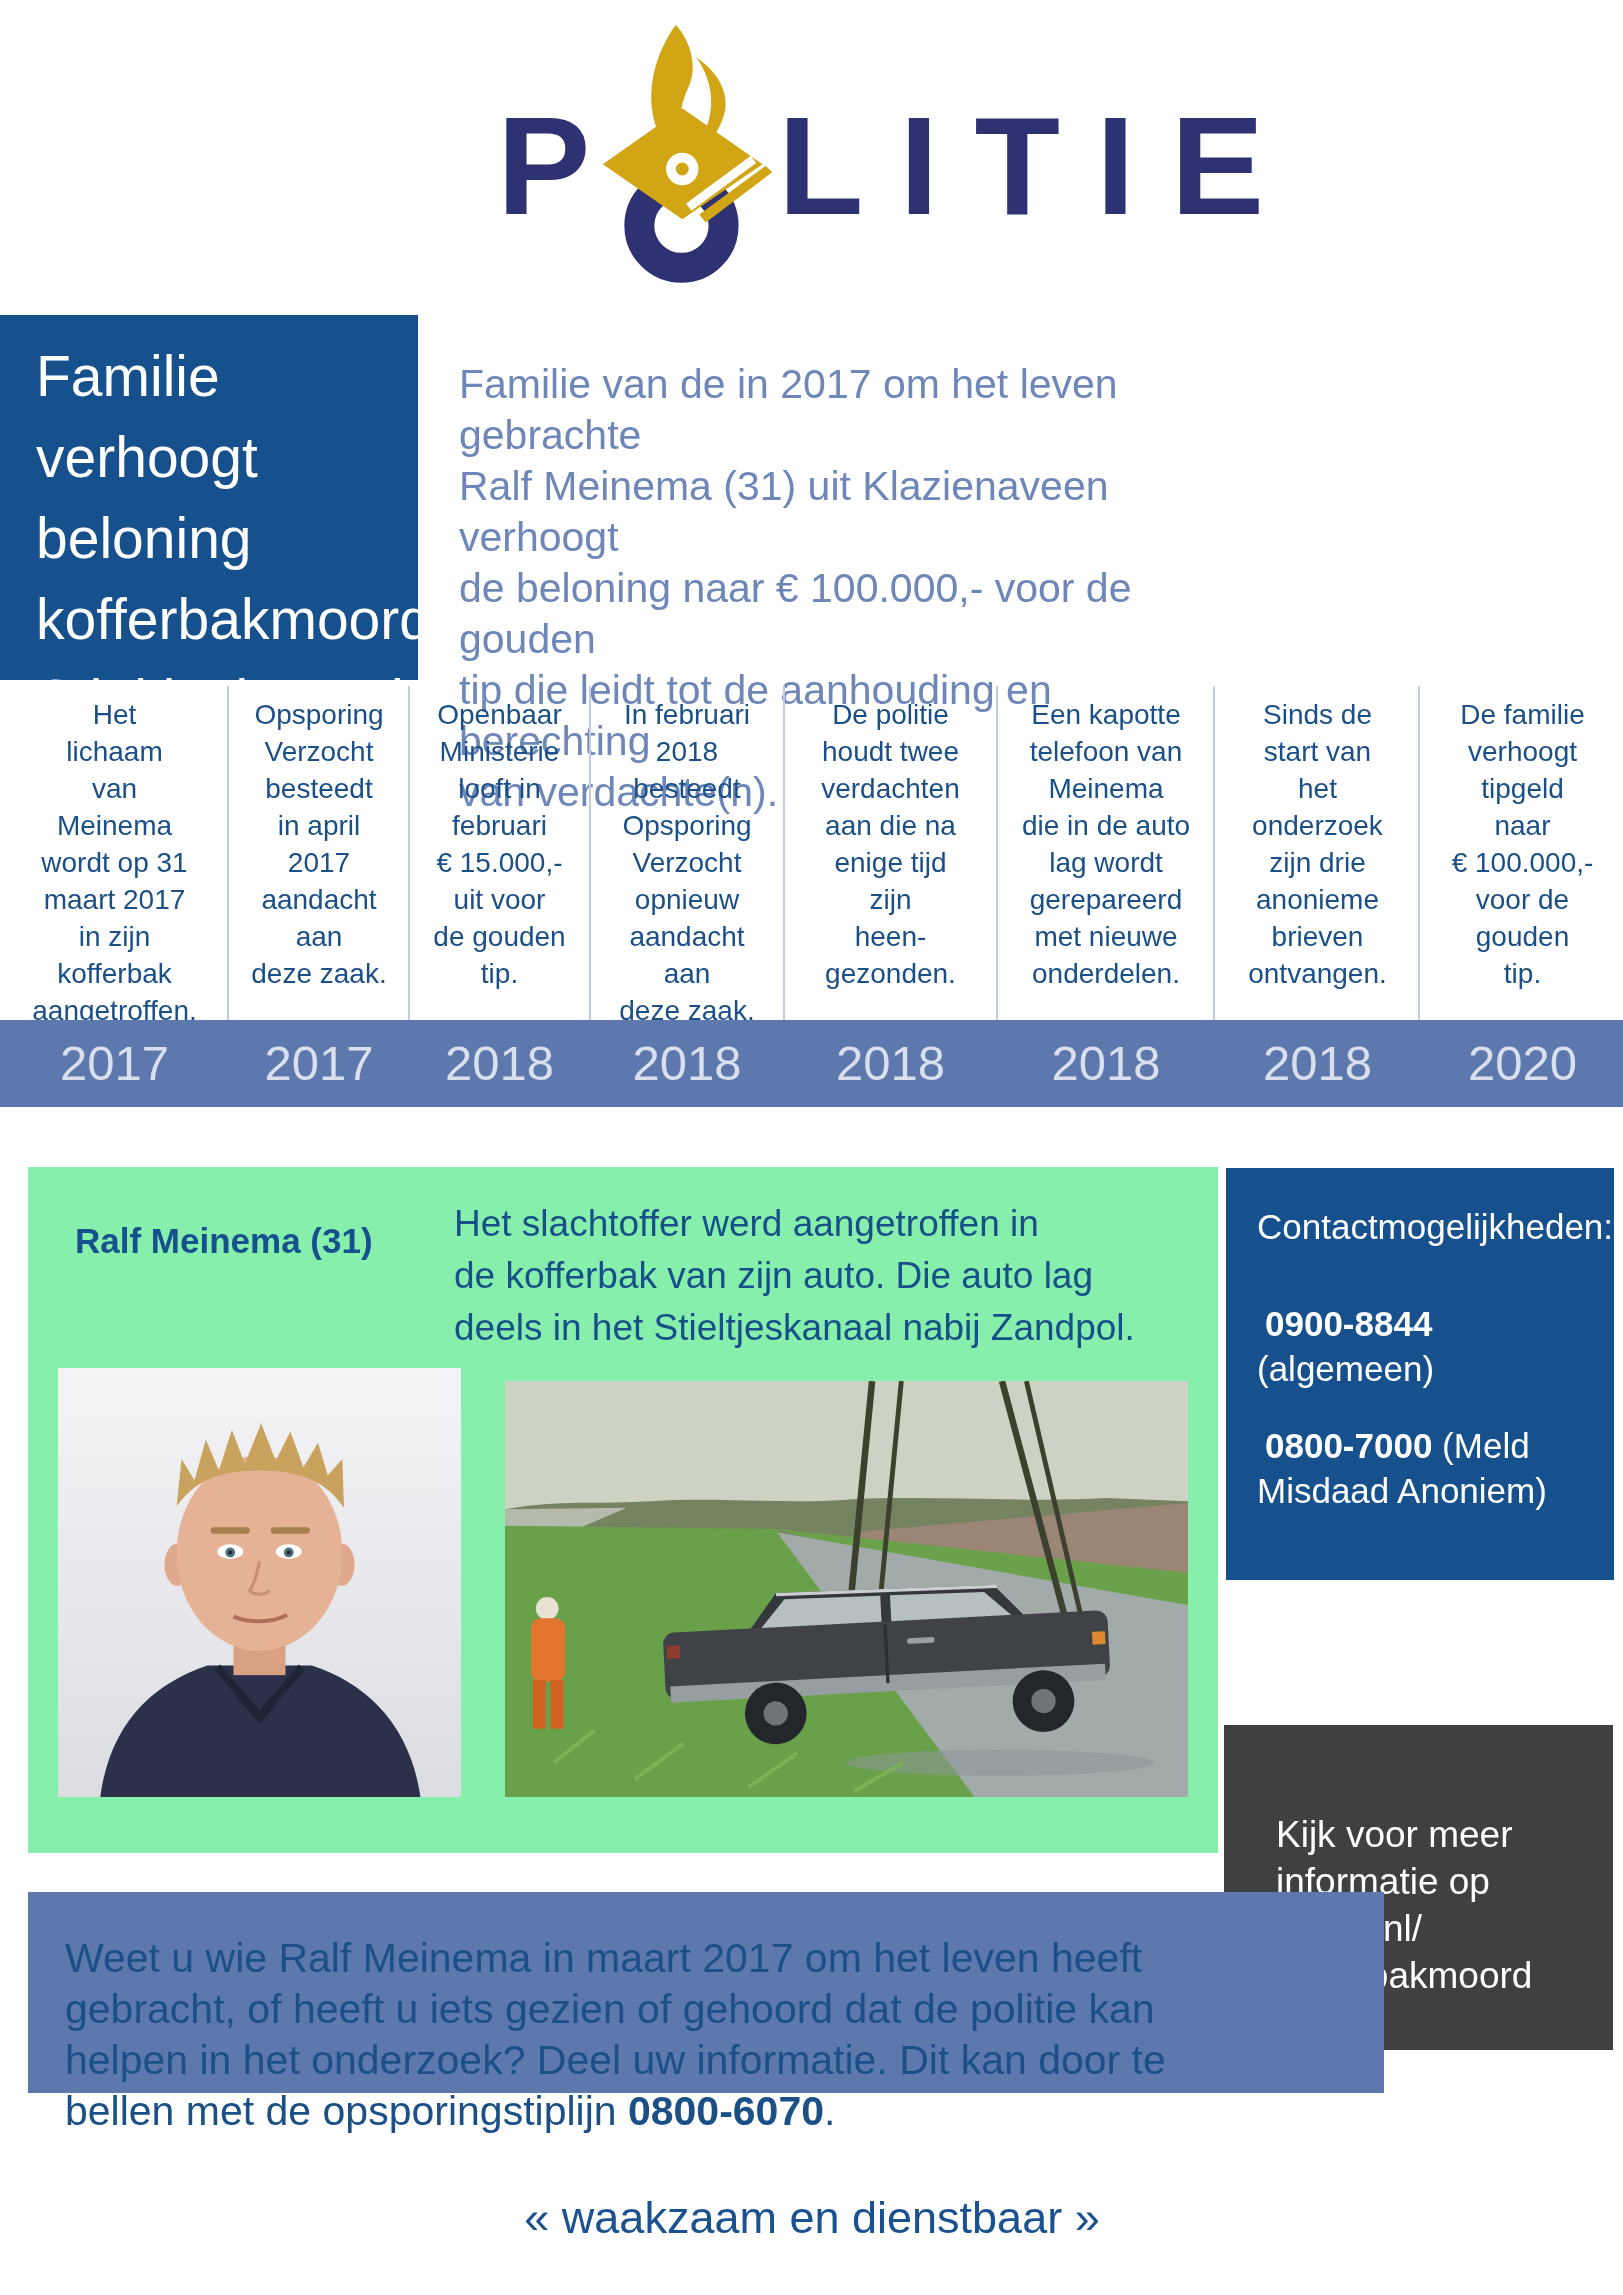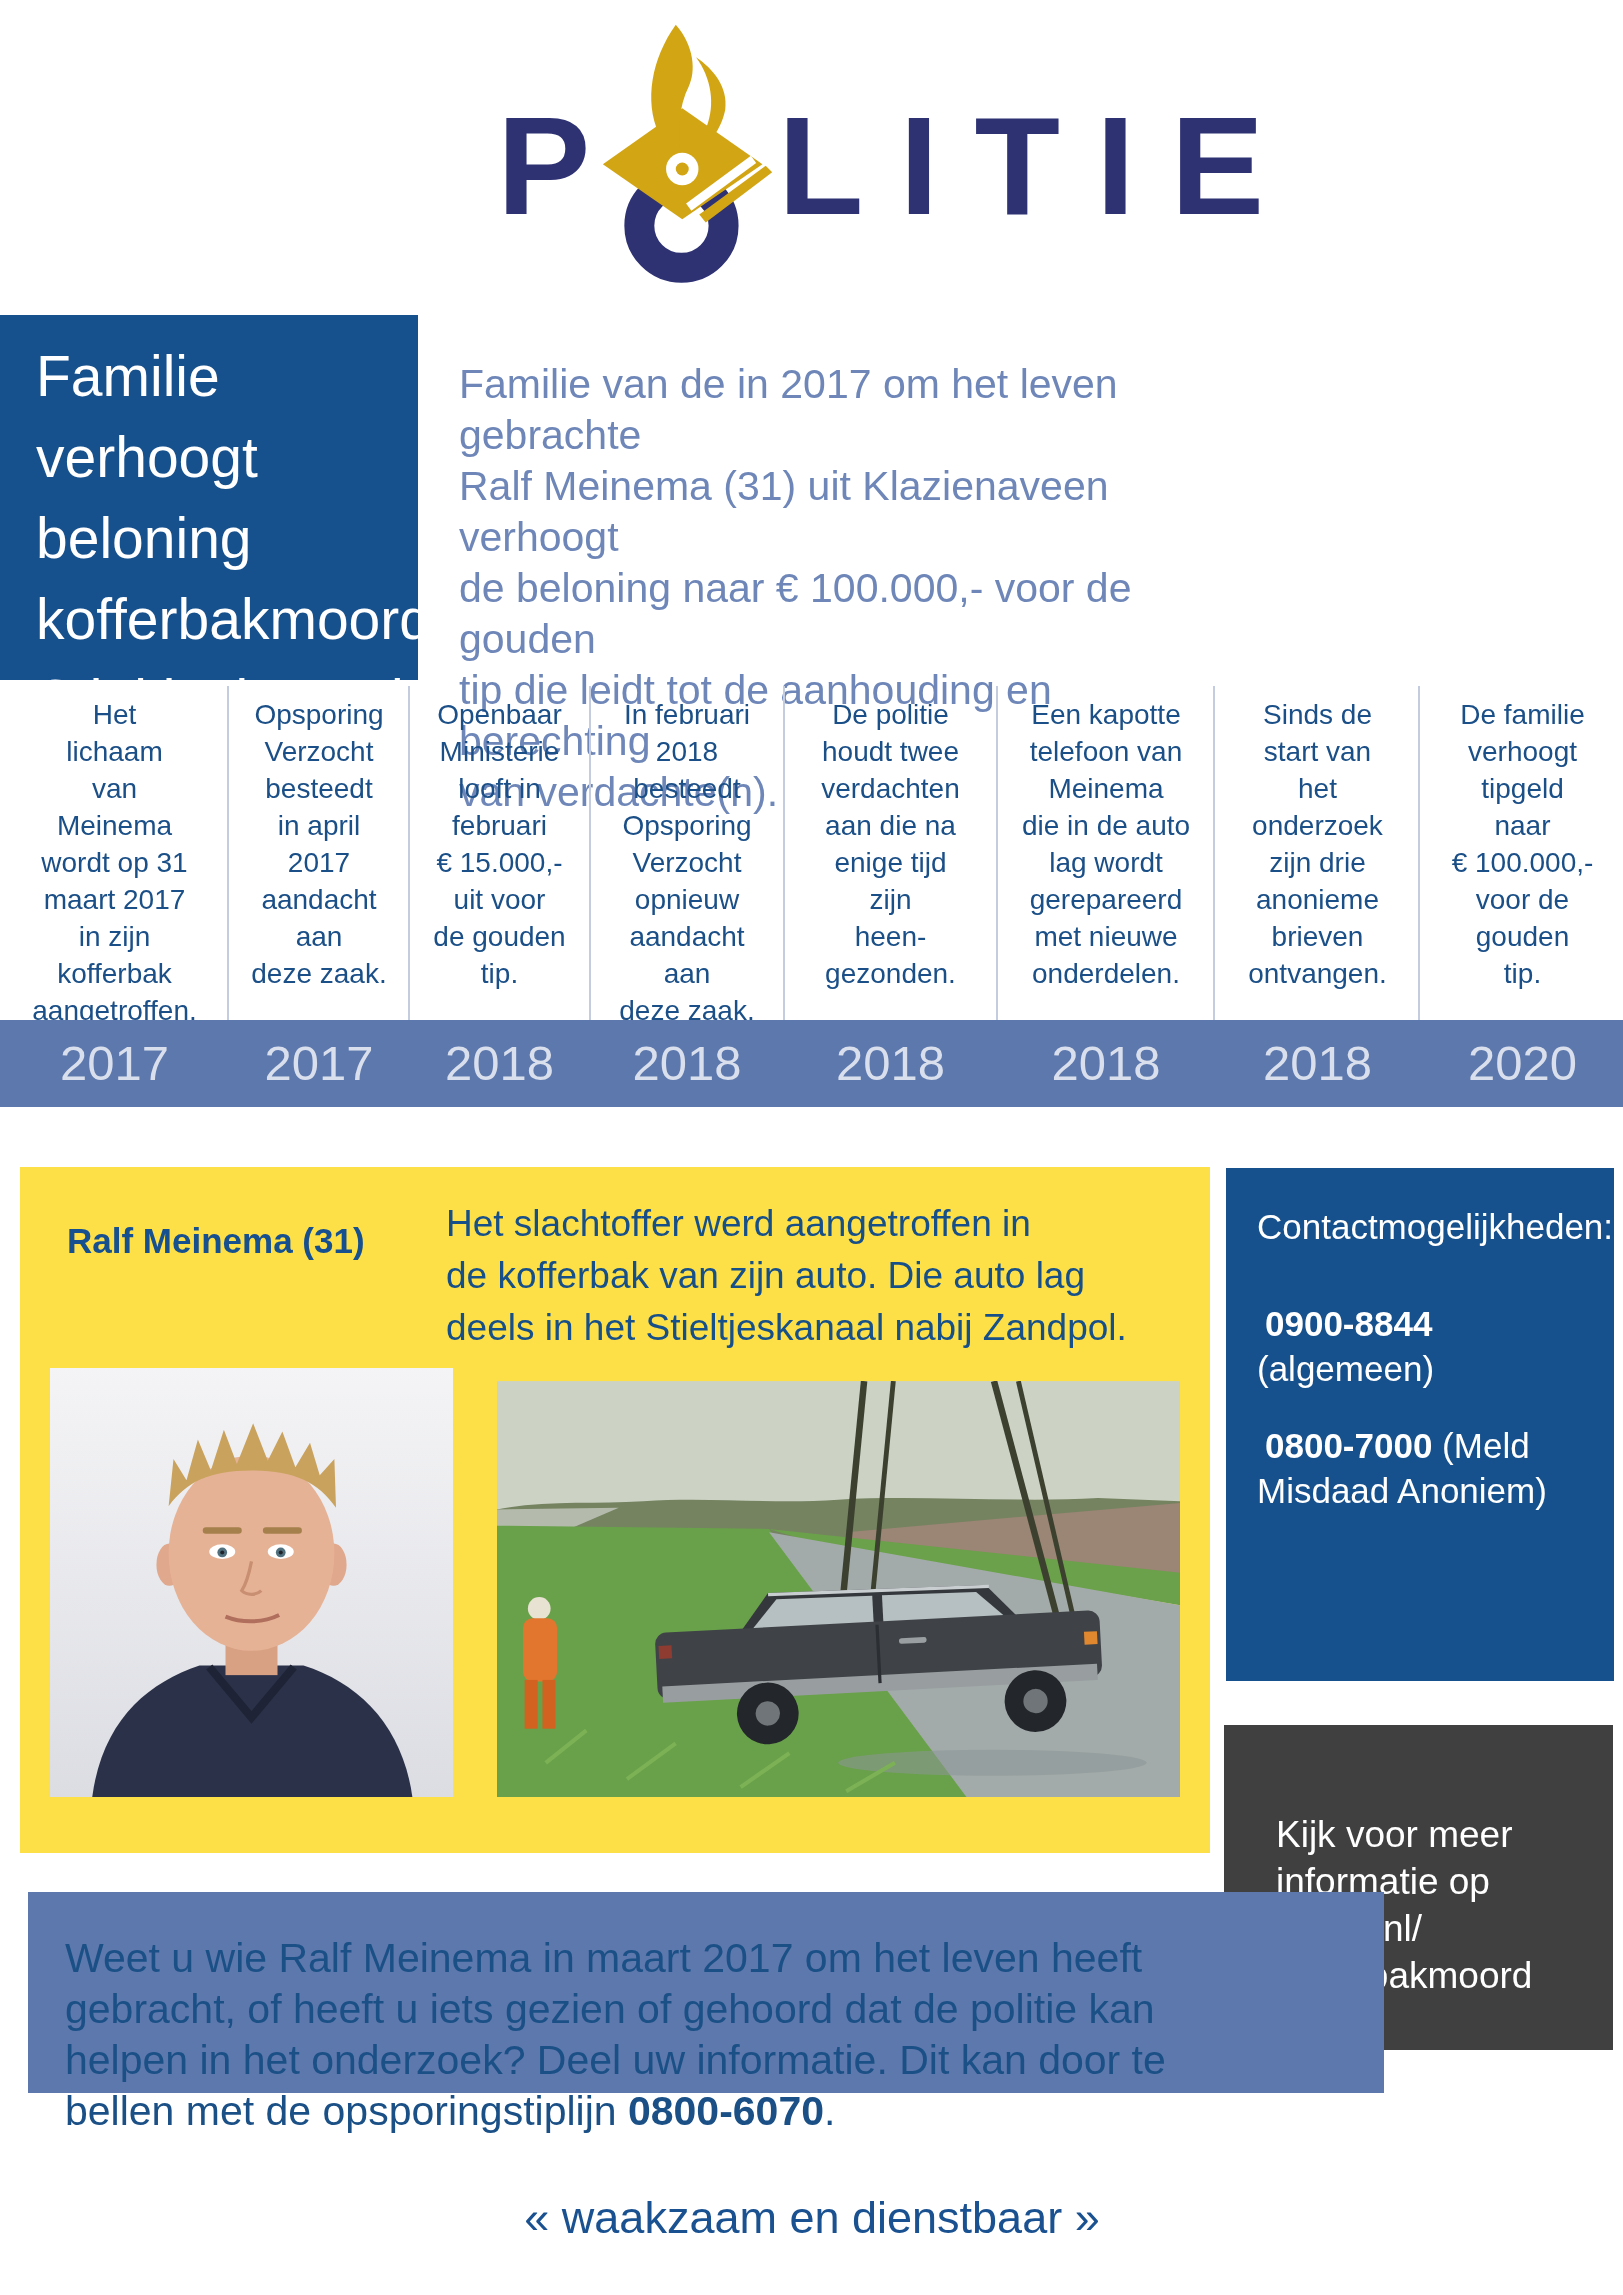--- a/index.html
+++ b/index.html
@@ -22,28 +22,28 @@
   
   .timeline-grid{left:0;top:686px;width:1624px;height:334px;display:grid;
     grid-template-columns:229px 180px 181px 194px 213px 218px 205px 205px;}
   .timeline-cell{color:#1b4f87;font-size:28px;line-height:37px;text-align:center;
     white-space:pre-line;padding-top:9.7px;}
   .tl-sep{top:686px;width:2.4px;height:355px;background:#c4cce0;}
   .year-bar{left:0;top:1020px;width:1624px;height:87px;background:#5d78ad;display:grid;
     grid-template-columns:229px 180px 181px 194px 213px 218px 205px 205px;}
   .year-cell{color:#d9dfec;font-size:49px;line-height:87px;text-align:center;font-weight:400;}
   
-  .photos-panel{left:20px;top:1167px;width:1190px;height:686px;background:#fde047;}
+  .photos-panel{left:28px;top:1167px;width:1190px;height:686px;background:#86efac;}
   .victim-name{position:absolute;left:47px;top:54px;font-size:35px;font-weight:700;color:#17508f;}
   .victim-text{position:absolute;left:426px;top:31px;width:731px;font-size:37px;
     line-height:52px;color:#174f88;white-space:pre-line;}
   .portrait{position:absolute;left:30px;top:201px;width:403px;height:429px;}
   .carphoto{position:absolute;left:477px;top:214px;width:683px;height:416px;}
   
-  .contact-box{left:1226px;top:1168px;width:388px;height:513px;background:#16508d;
+  .contact-box{left:1226px;top:1168px;width:388px;height:412px;background:#16508d;
     box-sizing:border-box;padding:36px 29px 0 31px;color:#ffffff;}
   .contact-heading{font-size:35px;line-height:45px;margin-bottom:52px;}
   .contact-entry{font-size:35px;line-height:45px;margin-bottom:32px;white-space:pre-line;}
   .contact-entry .num{font-weight:700;margin-left:8px;}
   
   .moreinfo-box{left:1224px;top:1725px;width:389px;height:325px;background:#404040;
     box-sizing:border-box;padding:86px 16px 0 52px;color:#ffffff;}
   .moreinfo-text{font-size:37px;line-height:47px;white-space:pre-line;}
   
   .appeal-box{left:28px;top:1892px;width:1356px;height:201px;background:#5d78ad;

